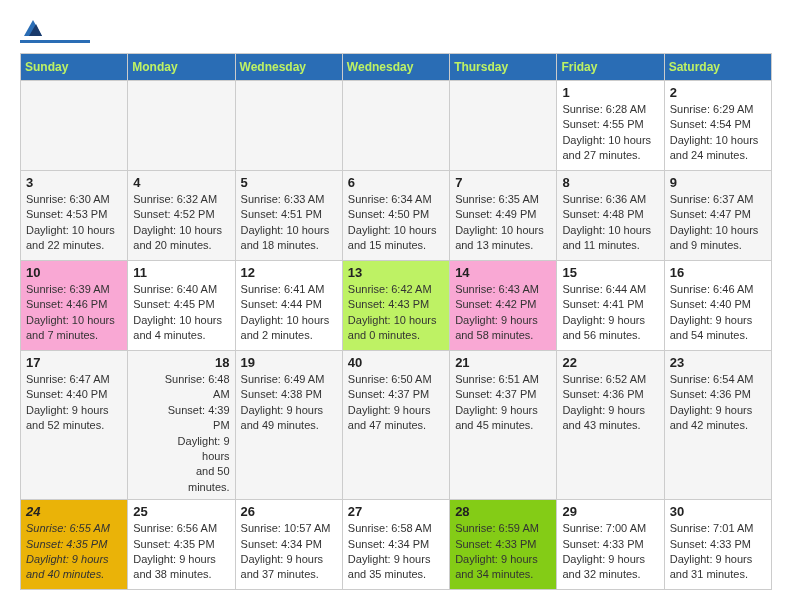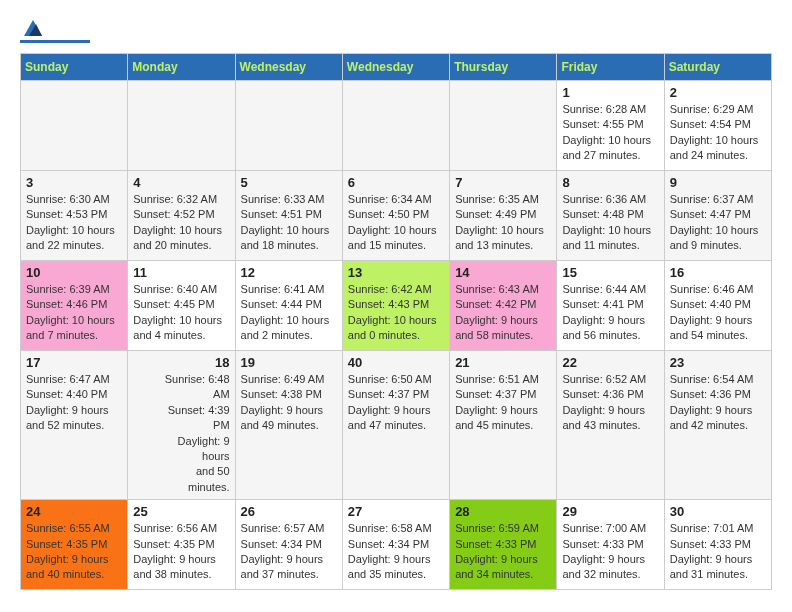--- a/index.html
+++ b/index.html
@@ -296,37 +296,37 @@
         </td>
         <td style="background: rgb(245, 245, 245);">
           <div class="day-num">23</div>
           <div class="day-info" style="white-space: pre-line;">Sunrise: 6:54 AM
 Sunset: 4:36 PM
 Daylight: 9 hours
 and 42 minutes.</div>
         </td>
       </tr>
       <tr>
-        <td style="background: #f97316;">
+        <td style="background: #eab308; font-style: italic;">
           <div class="day-num">24</div>
           <div class="day-info" style="white-space: pre-line;">Sunrise: 6:55 AM
 Sunset: 4:35 PM
 Daylight: 9 hours
 and 40 minutes.</div>
         </td>
         <td style="background: rgb(255, 255, 255);">
           <div class="day-num">25</div>
           <div class="day-info" style="white-space: pre-line;">Sunrise: 6:56 AM
 Sunset: 4:35 PM
 Daylight: 9 hours
 and 38 minutes.</div>
         </td>
         <td style="background: rgb(255, 255, 255);">
           <div class="day-num">26</div>
-          <div class="day-info" style="white-space: pre-line;">Sunrise: 6:57 AM
+          <div class="day-info" style="white-space: pre-line;">Sunrise: 10:57 AM
 Sunset: 4:34 PM
 Daylight: 9 hours
 and 37 minutes.</div>
         </td>
         <td style="background: rgb(255, 255, 255);">
           <div class="day-num">27</div>
           <div class="day-info" style="white-space: pre-line;">Sunrise: 6:58 AM
 Sunset: 4:34 PM
 Daylight: 9 hours
 and 35 minutes.</div>

